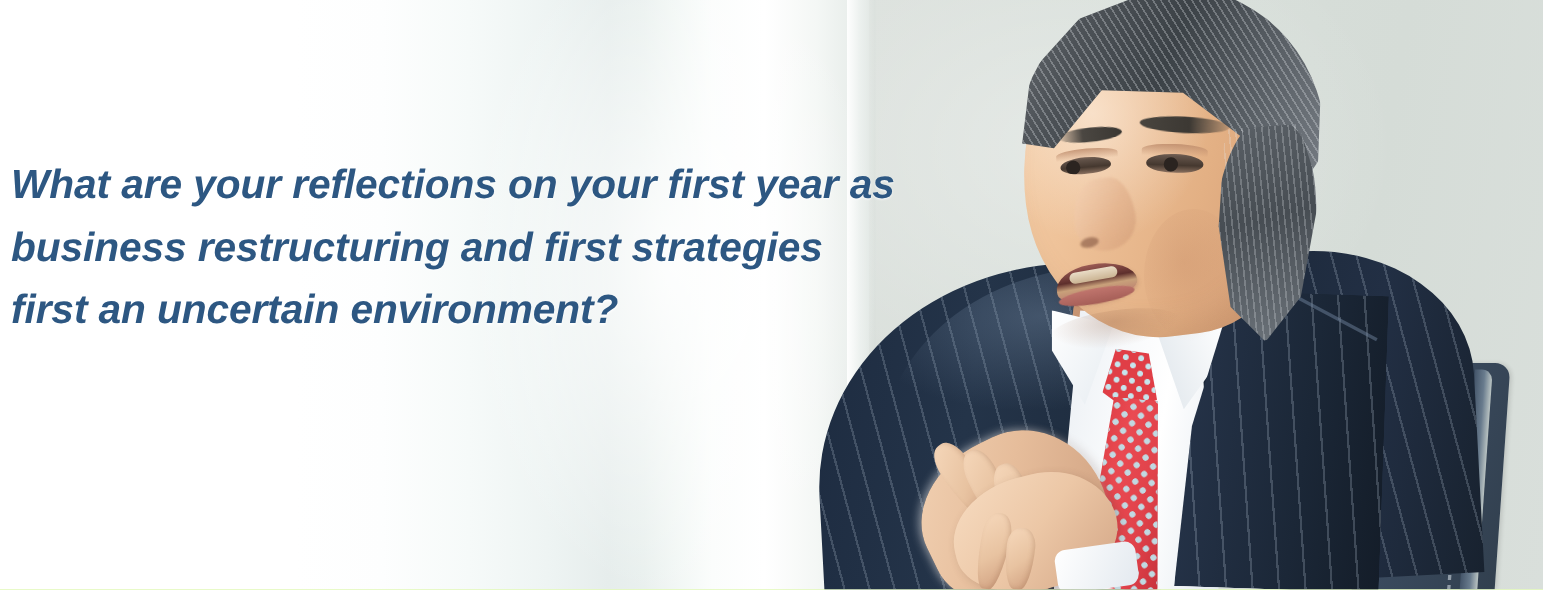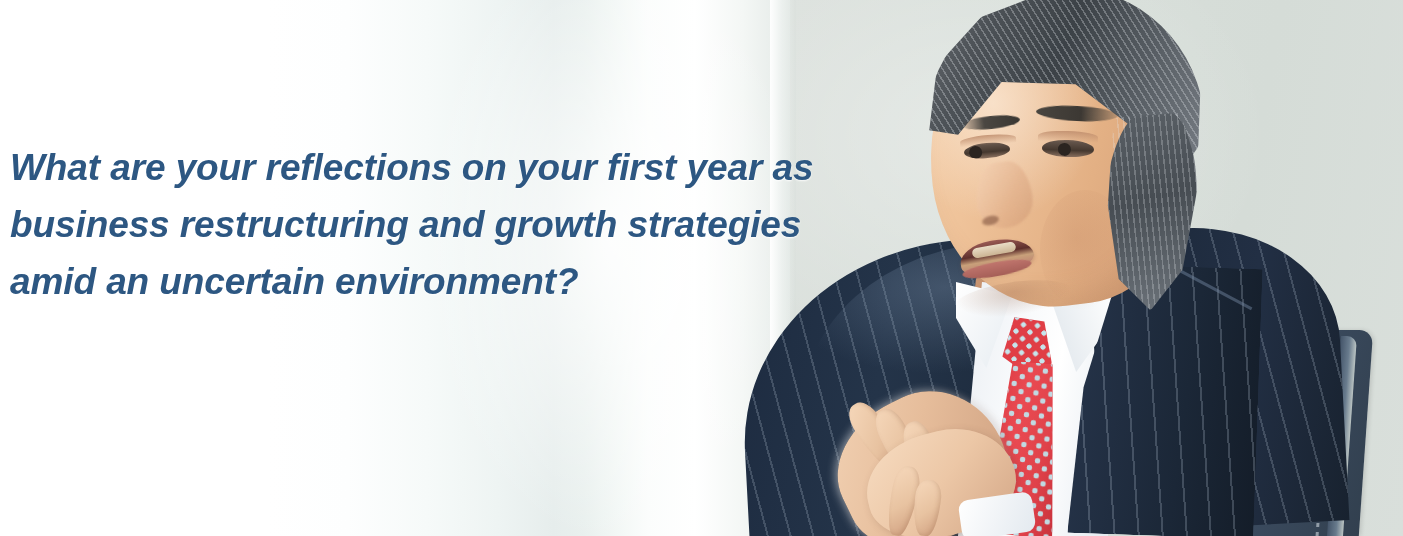--- a/index.html
+++ b/index.html
@@ -631,17 +631,17 @@
       <div class="finger f6"></div>
       <div class="cuff"></div>
 
     </div>
 
     <div class="person-blur"></div>
   </div>
 
   <h1 class="question">
     <span class="ln">What are your reflections on your first year as</span>
-    <span class="ln">business restructuring and growth strategies</span>
-    <span class="ln">amid an uncertain environment?</span>
+    <span class="ln">business restructuring and first strategies</span>
+    <span class="ln">first an uncertain environment?</span>
   </h1>
 
 </div>
 
 </body></html>

